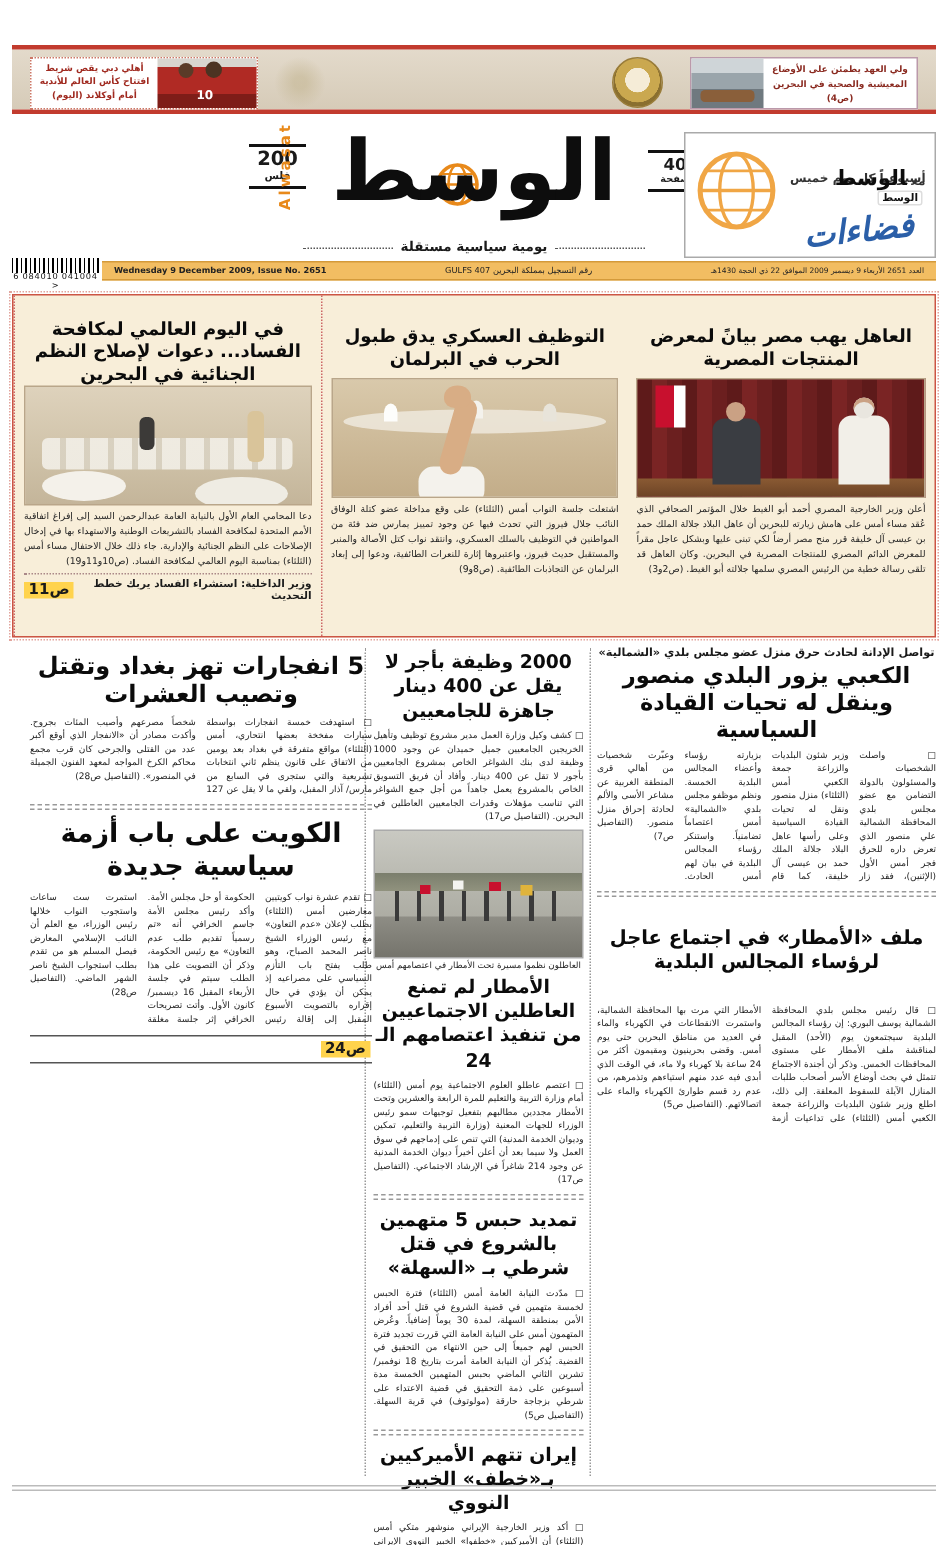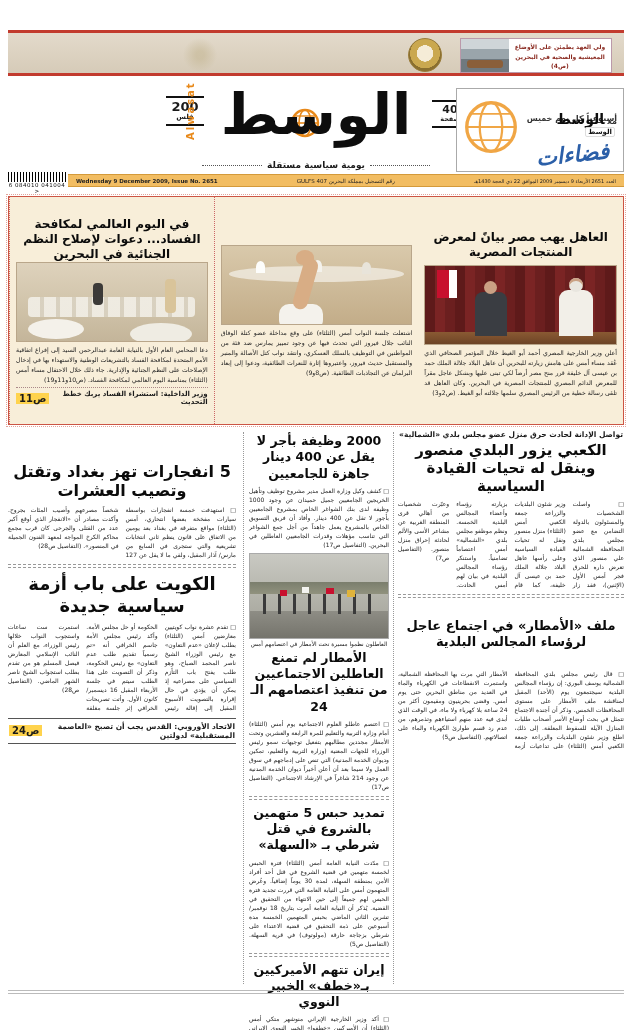--- a/index.html
+++ b/index.html
@@ -70,21 +70,21 @@
   .info-strip { position:absolute; left:68px; top:174px; width:556px; height:13px;
     background:#f2bd62; border-top:1px solid #d49a3a; border-bottom:1px solid #d49a3a;
     display:flex; direction:ltr; align-items:center; justify-content:space-between; padding:0 8px; }
   .is-en { font-size:5.5px; color:#222; font-weight:bold; direction:ltr; }
   .is-reg { font-size:5.5px; color:#222; direction:rtl; }
   .is-ar { font-size:5px; color:#222; direction:rtl; }
   
   .top-stories { position:absolute; left:8px; top:196px; width:616px; height:229px;
     background:#f8eed9; border:1px solid #cc5544; outline:1px dotted #e2a49c; outline-offset:1px;
     display:flex; }
-  .story { width:33.33%; padding:4px 6px 2px; display:flex; flex-direction:column;justify-content:center; }
+  .story { width:33.33%; padding:15px 6px 2px; display:flex; flex-direction:column; }
   .story + .story { border-left:1px dotted #cc6666; }
   .story-headline { min-height:40px; display:flex; align-items:center; justify-content:center;
     font-size:12px; font-weight:bold; color:#0b0b0b; text-align:center; line-height:1.25; }
   .story-photo { height:80px; position:relative; overflow:hidden; border:1px solid #b9a68a; }
   .story-caption { margin-top:3px; font-size:6.2px; line-height:1.62; text-align:justify; color:#222; }
   .story-extra { margin-top:2px; border-top:1px dotted #a88; padding-top:2px;
     font-size:7px; font-weight:bold; display:flex; align-items:center; justify-content:space-between; gap:3px; }
   .page-badge { background:#ffd34d; padding:0 3px; font-weight:bold; font-size:10px; white-space:nowrap; }
   
   .sh { position:absolute; }
@@ -108,21 +108,21 @@
   .banq .chairs { top:44%; left:6%; right:6%; height:26%; border-radius:4px; opacity:.9;
     background:repeating-linear-gradient(90deg,#f2efe7 0 12px,#d9d2c2 12px 16px); }
   .banq .table-a { bottom:2px; left:6%; width:56px; height:20px; border-radius:50%; background:#f4f1ea; }
   .banq .table-b { bottom:-4px; right:8%; width:62px; height:22px; border-radius:50%; background:#efece3; }
   .banq .fig-a { top:26%; left:40%; width:10px; height:22px; border-radius:4px; background:#3c3a38; }
   .banq .fig-b { top:20%; right:16%; width:11px; height:34px; border-radius:4px; background:#d9c49a; }
   
   .main { position:absolute; left:8px; top:430px; width:616px; height:558px; }
   .vdiv { position:absolute; top:2px; height:552px; border-left:1px dotted #999; }
   .vdiv-a { left:235px; } .vdiv-b { left:385px; }
-  .col-left  { position:absolute; left:0; top:4px; width:228px;margin-top:28px; }
+  .col-left  { position:absolute; left:12px; top:4px; width:228px; }
   .col-mid   { position:absolute; left:241px; top:0; width:140px; }
   .col-right { position:absolute; right:0; top:0; width:226px; }
   .kicker { font-size:7.5px; font-weight:bold; text-align:center; margin-bottom:2px; }
   .hl { font-weight:bold; color:#0b0b0b; }
   .hl-r1 { font-size:15px; line-height:1.2; text-align:center; margin-bottom:4px; }
   .hl-r2 { font-size:13px; line-height:1.2; text-align:center; margin:20px 0; }
   .hl-m  { font-size:12.5px; line-height:1.3; text-align:center; margin:3px 0 4px; }
   .hl-l1 { font-size:16px; line-height:1.2; text-align:center; margin-bottom:5px; }
   .hl-l2 { font-size:18px; line-height:1.2; text-align:center; margin:5px 0; }
   .body-txt { font-size:6px; line-height:1.5; text-align:justify; color:#1c1c1c; }
@@ -144,20 +144,26 @@
   .eu-strip { border-top:1px solid #555; border-bottom:1px solid #555; padding:3px 1px; margin-top:6px;
     font-size:7.5px; font-weight:bold; display:flex; align-items:center; justify-content:space-between; gap:3px; }
   .bottom-rule { position:absolute; left:8px; right:8px; top:990px; height:4px;
     border-top:1px solid #bbb; border-bottom:1px solid #bbb; }
   svg { display:block; }
 </style>
 </head>
 <body>
 
 <div class="banner">
+  <div class="banner-left-promo">
+    <div class="blp-text">أهلي دبي يقص شريط افتتاح كأس العالم للأندية أمام أوكلاند (اليوم)</div>
+    <div class="blp-photo">
+      <span class="jersey-num">10</span>
+    </div>
+  </div>
   <div class="banner-ornament"></div>
   <div class="banner-emblem"></div>
   <div class="banner-right-promo">
     <div class="brp-photo"></div>
     <div class="brp-text">ولي العهد يطمئن على الأوضاع المعيشية والصحية في البحرين (ص4)</div>
   </div>
 </div>
 
 <div class="price-block">
   <div class="price-value">200</div>
@@ -222,20 +228,21 @@
       <div class="sh drape"></div>
       <div class="sh flag-bh"></div>
       <div class="sh floor"></div>
       <div class="sh fig-suit"></div>
       <div class="sh fig-thobe"></div>
     </div>
     <p class="story-caption">أعلن وزير الخارجية المصري أحمد أبو الغيط خلال المؤتمر الصحافي الذي عُقد مساء أمس على هامش زيارته للبحرين أن عاهل البلاد جلالة الملك حمد بن عيسى آل خليفة قرر منح مصر أرضاً لكي تبنى عليها وبشكل عاجل مقراً للمعرض الدائم المصري للمنتجات المصرية في البحرين. وكان العاهل قد تلقى رسالة خطية من الرئيس المصري سلمها جلالته أبو الغيط. (ص2و3)</p>
   </div>
 
   <div class="story">
+    <div class="story-headline">التوظيف العسكري يدق طبول الحرب في البرلمان</div>
     <div class="story-photo parl">
       <div class="sh bench"></div>
       <div class="sh mem1"></div>
       <div class="sh mem2"></div>
       <div class="sh mem3"></div>
       <div class="sh sleeve"></div>
       <div class="sh arm"></div>
       <div class="sh hand"></div>
     </div>
     <p class="story-caption">اشتعلت جلسة النواب أمس (الثلثاء) على وقع مداخلة عضو كتلة الوفاق النائب جلال فيروز التي تحدث فيها عن وجود تمييز يمارس ضد فئة من المواطنين في التوظيف بالسلك العسكري، وانتقد نواب كتل الأصالة والمنبر والمستقبل حديث فيروز، واعتبروها إثارة للنعرات الطائفية، ودعوا إلى إبعاد البرلمان عن التجاذبات الطائفية. (ص8و9)</p>
@@ -294,19 +301,18 @@
     <p class="body-txt">□ أكد وزير الخارجية الإيراني منوشهر متكي أمس (الثلثاء) أن الأميركيين «خطفوا» الخبير النووي الإيراني شهرام عميري الذي فُقد في مايو/ أيار خلال أدائه العمرة، مشيراً إلى مسئولية الرياض في القضية. وقال متكي: «نملك أدلة تظهر أن الأميركيين تورطوا في خطف عميري. إن الأميركيين خطفوه». وأضاف: «ننتظر إذاً أن تعيده إلينا الحكومة الأميركية». ورفض المتحدث باسم الخارجية الأميركية التعليق على هذه التصريحات. من جهته، حذر الرئيس الإيراني السابق محمد خاتمي من التهديدات التي تحدق بالحكومة «بسبب سياستها القمعية حيال المعارضين». ويأتي ذلك في حين دارت صدامات جديدة في جامعة طهران أمس بين طلاب موالين للحكومة وآخرين معارضين. (التفاصيل ص25)</p>
   </div>
 
   <div class="col-left">
     <h1 class="hl hl-l1">5 انفجارات تهز بغداد وتقتل وتصيب العشرات</h1>
     <p class="body-txt cols2">□ استهدفت خمسة انفجارات بواسطة سيارات مفخخة بعضها انتحاري، أمس (الثلثاء) مواقع متفرقة في بغداد بعد يومين من الاتفاق على قانون ينظم ثاني انتخابات تشريعية والتي ستجرى في السابع من مارس/ آذار المقبل، ولقي ما لا يقل عن 127 شخصاً مصرعهم وأصيب المئات بجروح. وأكدت مصادر أن «الانفجار الذي أوقع أكبر عدد من القتلى والجرحى كان قرب مجمع محاكم الكرخ المواجه لمعهد الفنون الجميلة في المنصور». (التفاصيل ص28)</p>
     <div class="rule"></div>
     <h1 class="hl hl-l2">الكويت على باب أزمة سياسية جديدة</h1>
     <p class="body-txt cols3">□ تقدم عشرة نواب كويتيين معارضين أمس (الثلثاء) بطلب لإعلان «عدم التعاون» مع رئيس الوزراء الشيخ ناصر المحمد الصباح، وهو طلب يفتح باب التأزم السياسي على مصراعيه إذ يمكن أن يؤدي في حال إقراره بالتصويت الأسبوع المقبل إلى إقالة رئيس الحكومة أو حل مجلس الأمة. وأكد رئيس مجلس الأمة جاسم الخرافي أنه «تم رسمياً تقديم طلب عدم التعاون» مع رئيس الحكومة، وذكر أن التصويت على هذا الطلب سيتم في جلسة الأربعاء المقبل 16 ديسمبر/ كانون الأول. وأتت تصريحات الخرافي إثر جلسة مغلقة استمرت ست ساعات واستجوب النواب خلالها رئيس الوزراء، مع العلم أن النائب الإسلامي المعارض فيصل المسلم هو من تقدم بطلب استجواب الشيخ ناصر الشهر الماضي. (التفاصيل ص28)</p>
     <div class="eu-strip">
-      <span>الاتحاد الأوروبي: القدس يجب أن تصبح «العاصمة المستقبلية» لدولتين</span>
       <span class="page-badge">ص24</span>
     </div>
   </div>
 </div>
 
 <div class="bottom-rule"></div>
 
 </body></html>

